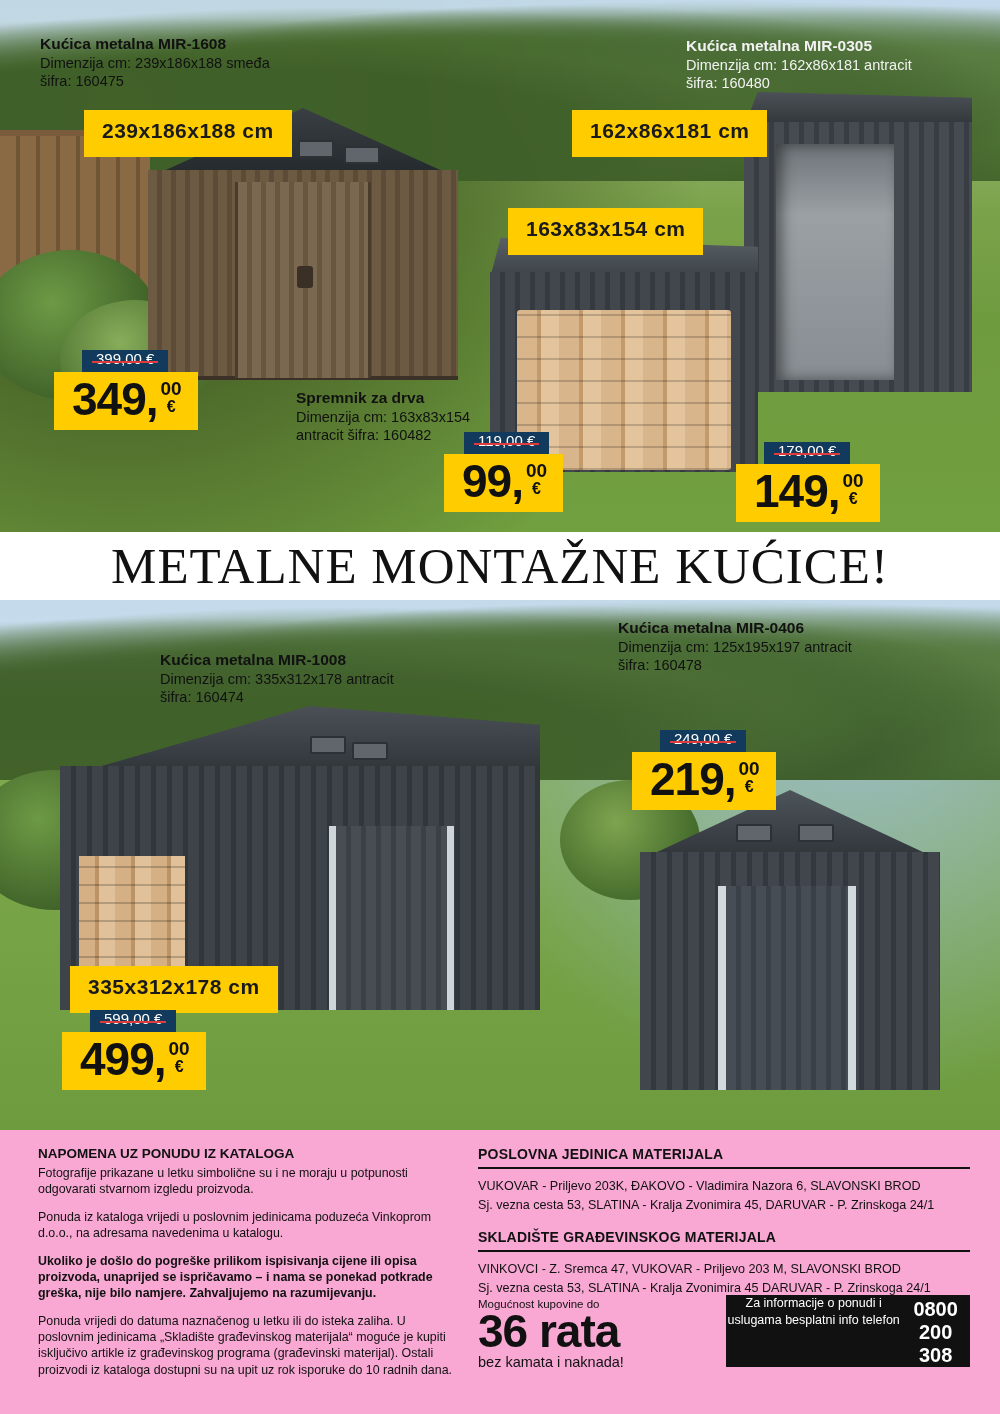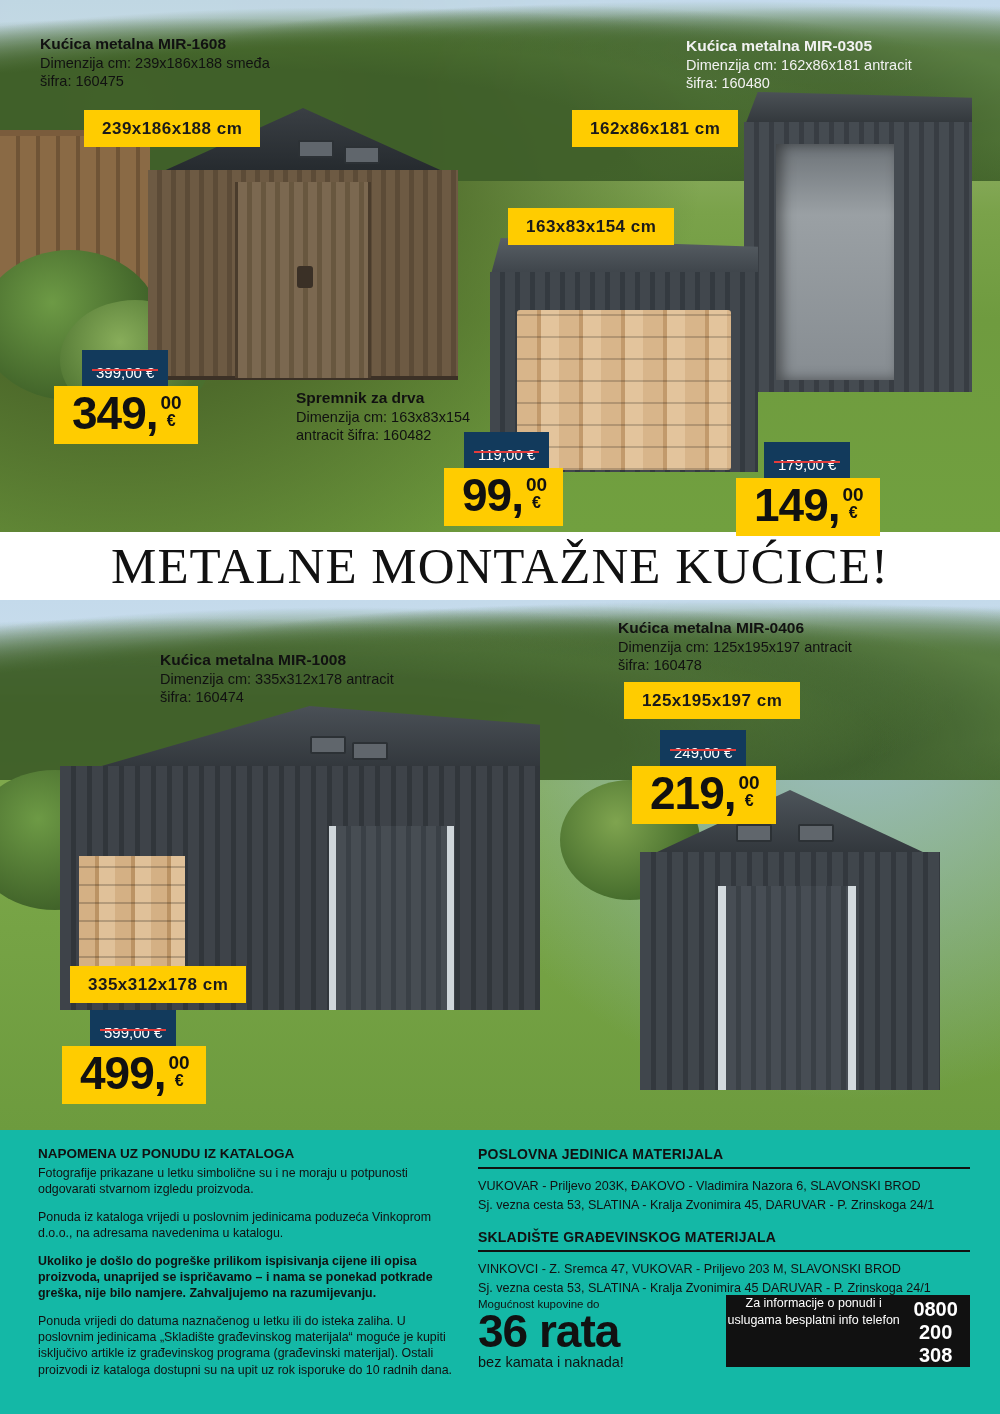--- a/index.html
+++ b/index.html
@@ -154,39 +154,39 @@
     position: absolute; width: 36px; height: 18px; background: #60666c;
     border: 2px solid #2c3135; border-radius: 2px;
   }
 
   
   .dim-label {
     position: absolute;
     background: #ffcc00;
     color: #1a1a1a;
     font-weight: 700;
-    font-size: 17px;
+    font-size: 21px;
     letter-spacing: .5px;
-    padding: 9px 18px 8px;
+    padding: 9px 18px 14px;
     white-space: nowrap;
   }
 
   
   .prod-text { position: absolute; color: #111; line-height: 1.28; }
   .prod-text .name { font-weight: 700; font-size: 15.5px; }
   .prod-text .line { font-size: 14.5px; }
   .prod-text.light .name, .prod-text.light .line { color: #f2f2f2; }
 
   
   .price-tag { position: absolute; }
   .price-old {
     background: #123a5c;
     color: #fff;
     font-size: 15px;
-    padding: 14px 14px 5px;
+    padding: 0 14px 5px;
     text-align: center;
     position: relative;
     display: inline-block;
   }
   .price-old::after {
     content: "";
     position: absolute; left: 12%; right: 12%; top: 52%;
     height: 2px; background: #e23b3b;
   }
   .price-new {
@@ -210,21 +210,21 @@
   .headline {
     position: absolute; left: 0; top: 534px; width: 1000px; height: 64px;
     display: flex; align-items: center; justify-content: center;
     font-family: "Liberation Serif", serif;
     font-size: 51px; letter-spacing: 1px; color: #111;
   }
 
   
   .footer {
     position: absolute; left: 0; top: 1130px; width: 1000px; height: 284px;
-    background: #14b8a6;
+    background: #f9a8d4;
   }
   .footer-left { position: absolute; left: 38px; top: 16px; width: 420px; color: #111; }
   .footer-left h4 { font-size: 13.5px; font-weight: 700; margin-bottom: 4px; }
   .footer-left p { font-size: 12.4px; line-height: 1.32; margin-bottom: 11px; }
   .footer-left p.bold { font-weight: 700; }
 
   .footer-right { position: absolute; left: 478px; top: 16px; width: 492px; color: #111; }
   .foot-head { font-size: 14px; font-weight: 700; letter-spacing: .2px; }
   .foot-rule { height: 2px; background: #111; margin: 5px 0 8px; }
   .foot-line { font-size: 12.6px; line-height: 1.5; }
@@ -363,21 +363,20 @@
     <div class="line">Dimenzija cm: 335x312x178 antracit</div>
     <div class="line">šifra: 160474</div>
   </div>
 
   <div class="prod-text" style="left:618px; top:618px;">
     <div class="name">Kućica metalna MIR-0406</div>
     <div class="line">Dimenzija cm: 125x195x197 antracit</div>
     <div class="line">šifra: 160478</div>
   </div>
 
-  <div class="dim-label" style="left:624px; top:682px;">125x195x197 cm</div>
   <div class="dim-label" style="left:70px; top:966px;">335x312x178 cm</div>
 
   <div class="price-tag" style="left:632px; top:730px;">
     <div class="price-old" style="margin-left:28px;">249,00 €</div>
     <div class="price-new">
       <span class="int">219</span>
       <span class="comma">,</span>
       <span class="frac">
         <span class="cents">00</span>
         <span class="cur">€</span>

